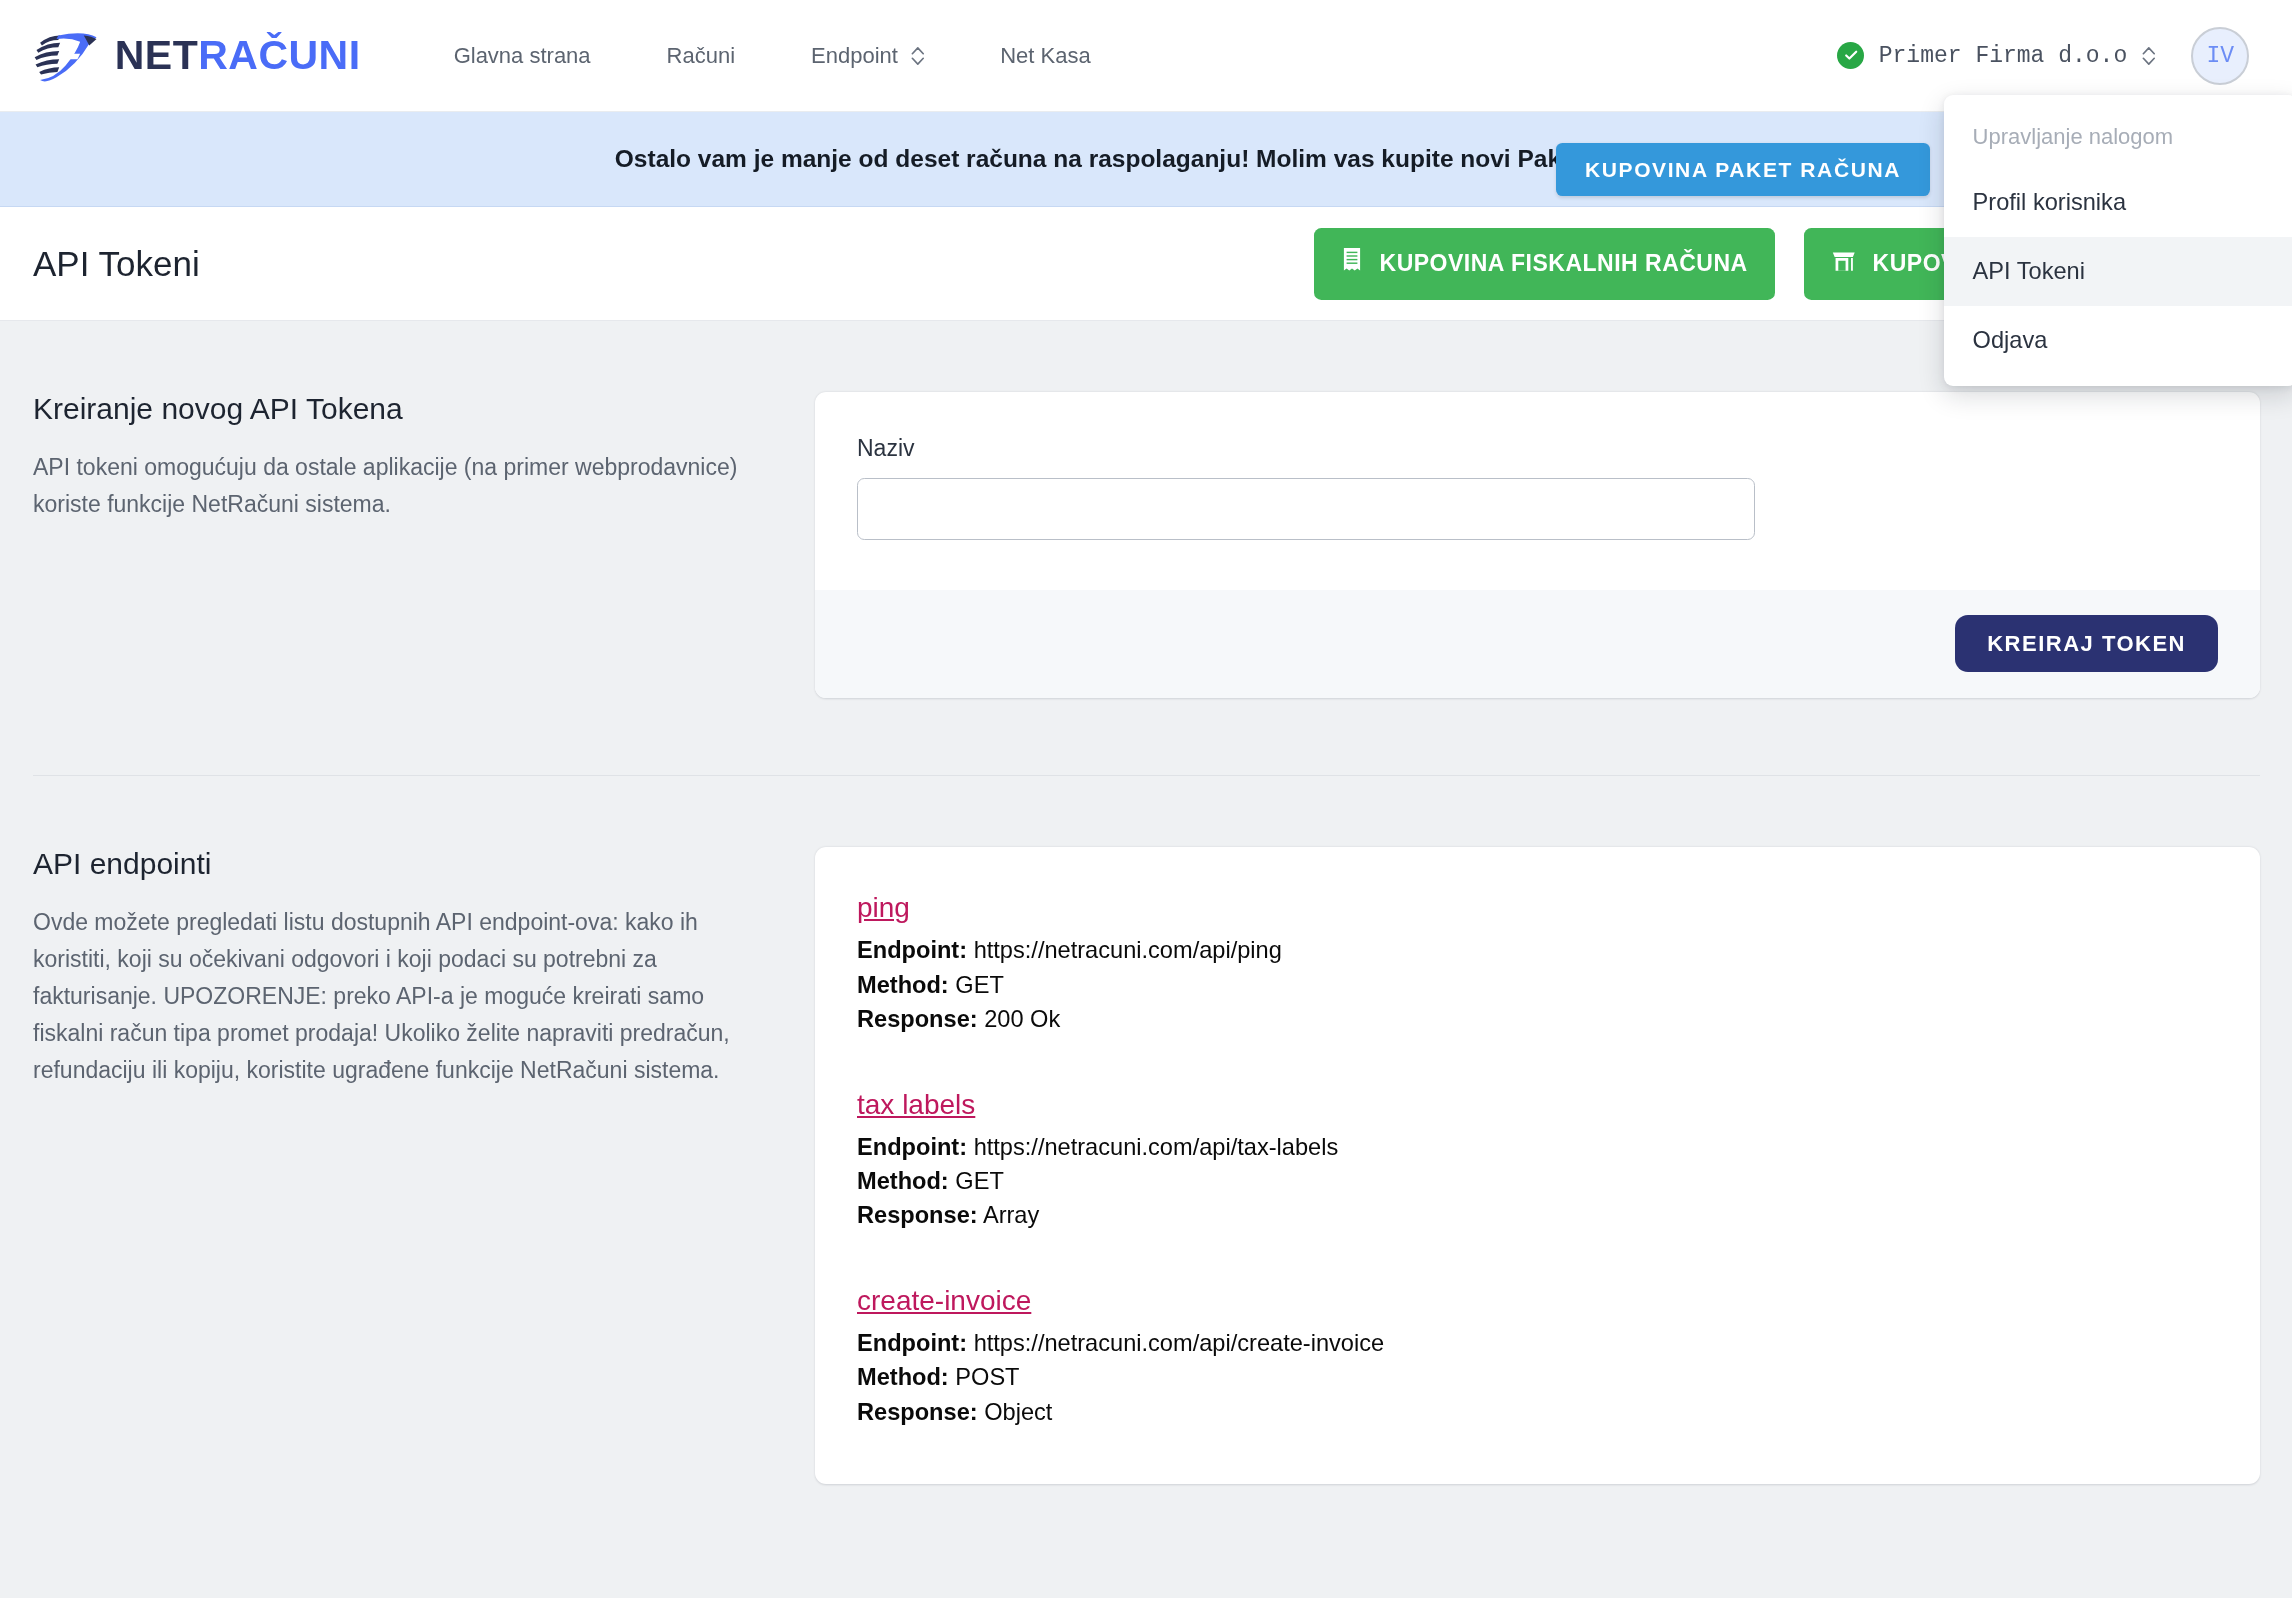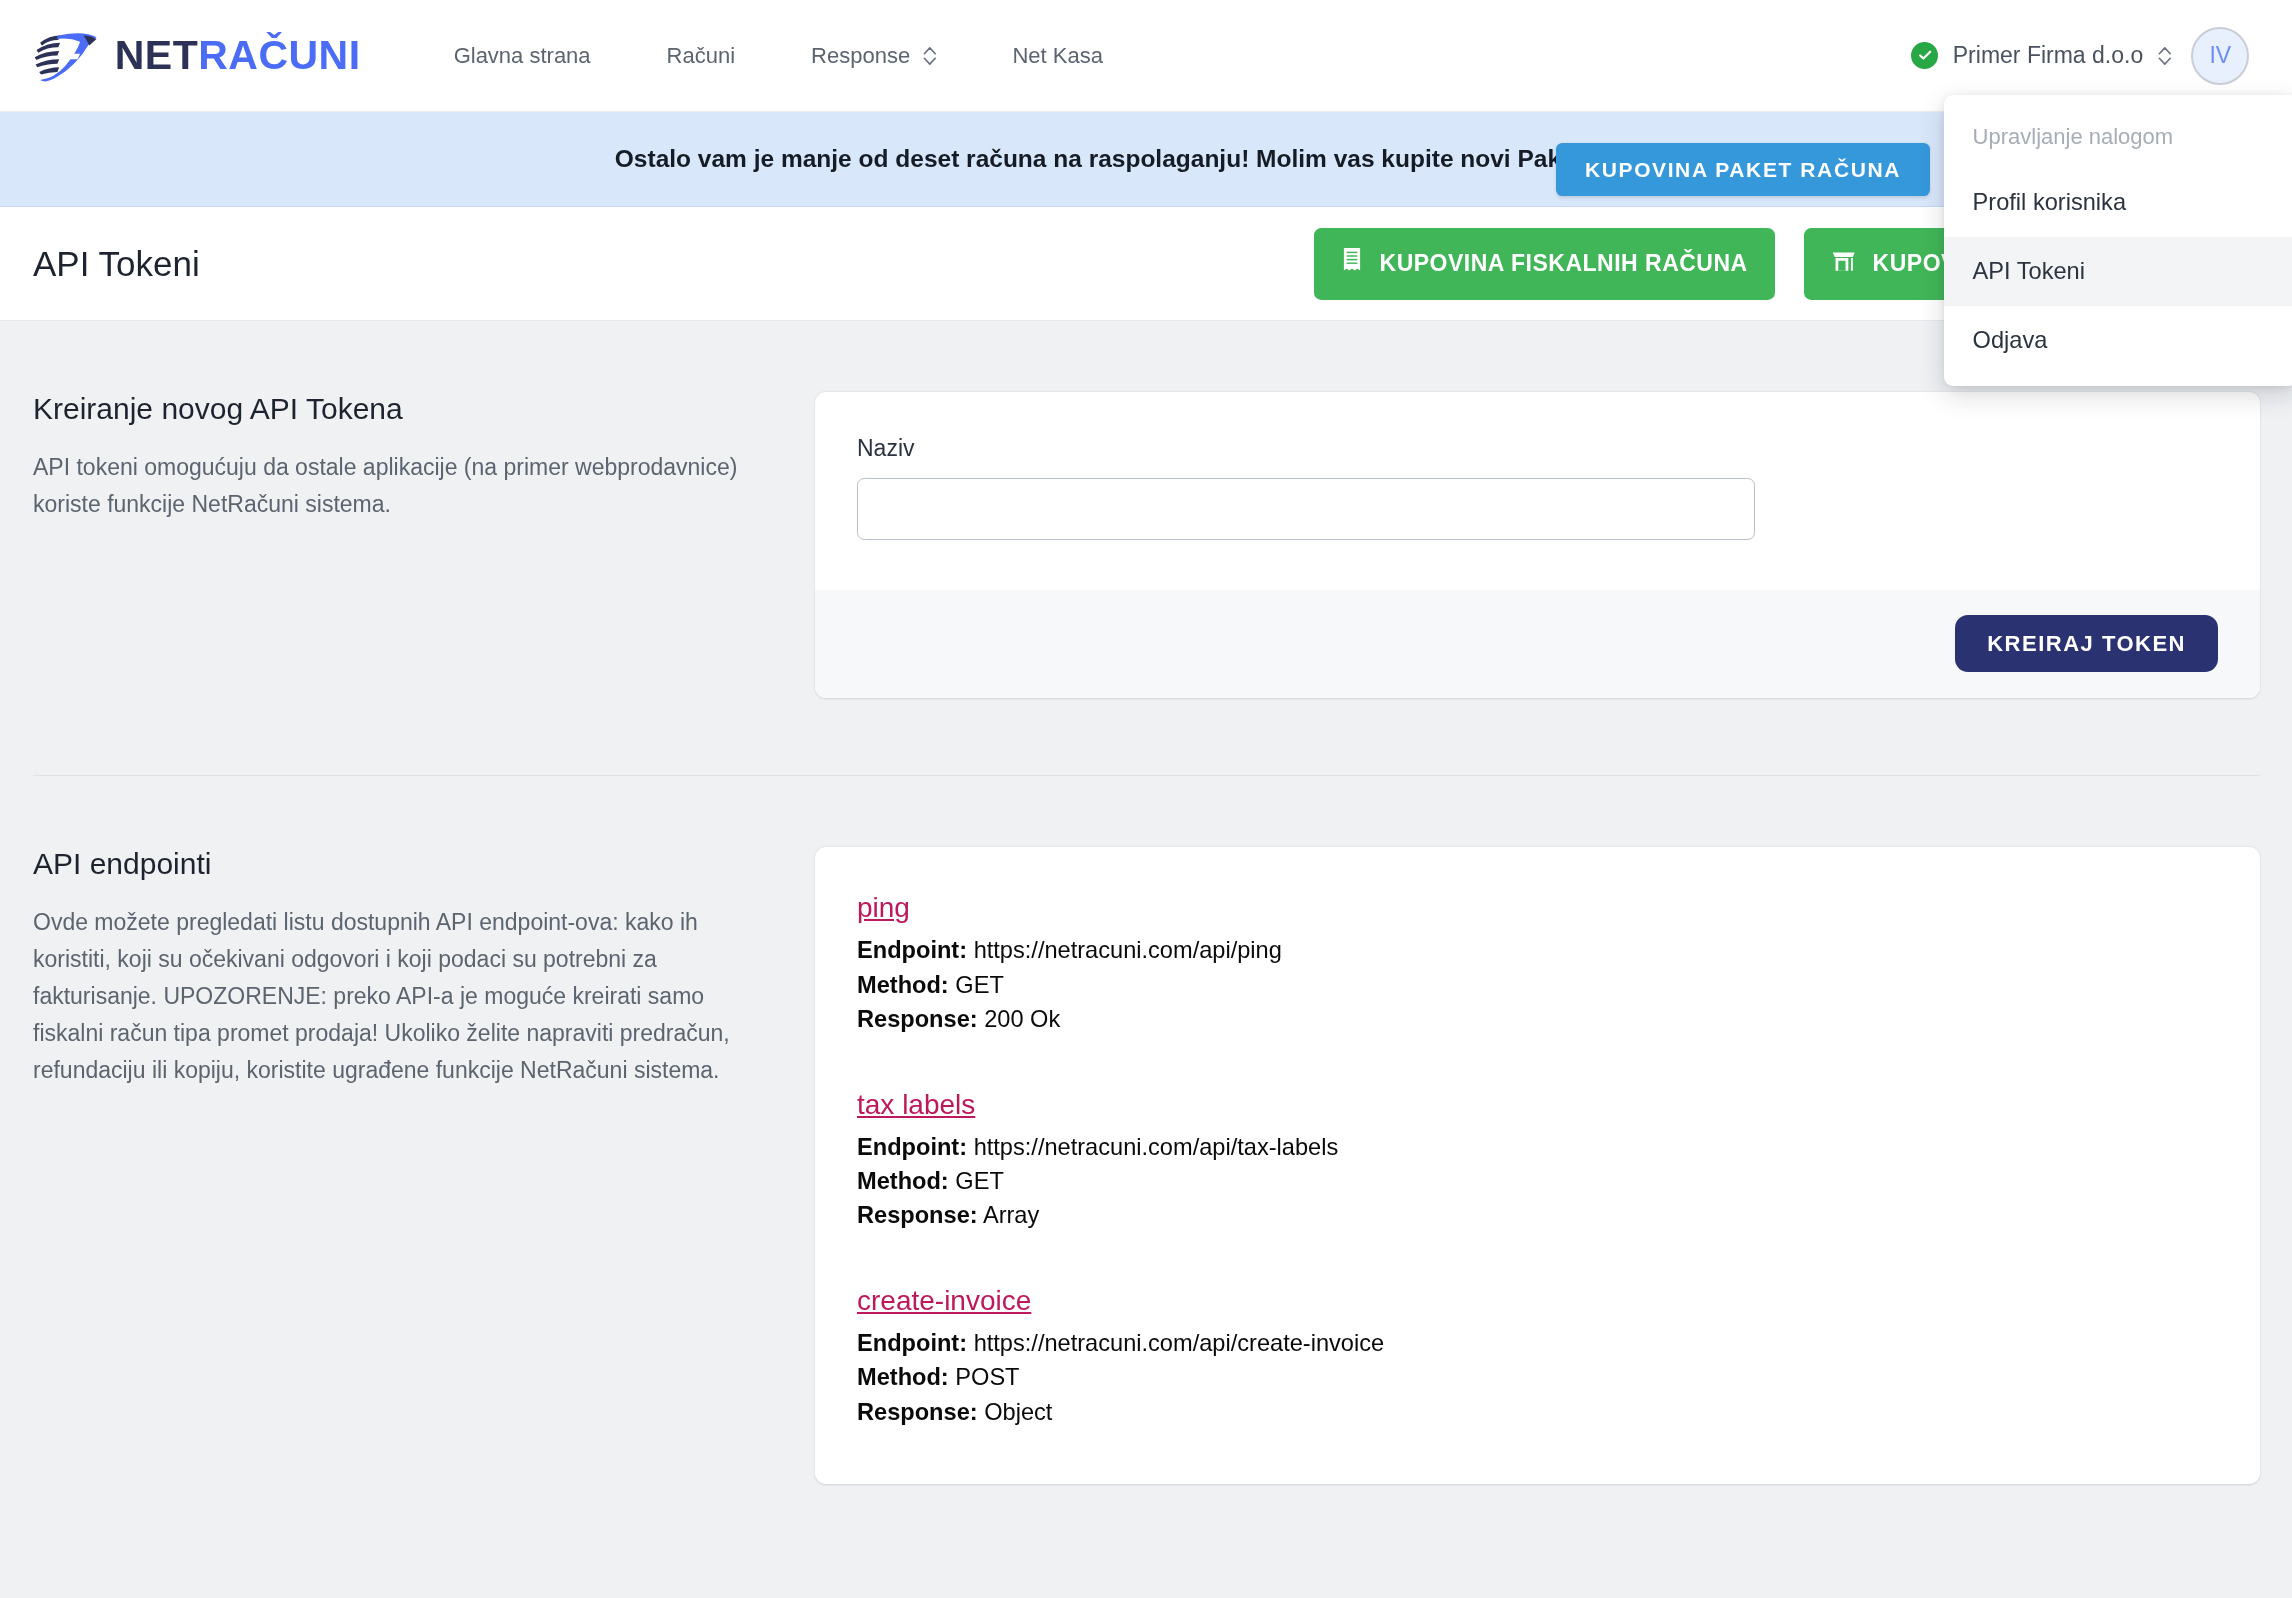--- a/index.html
+++ b/index.html
@@ -37,22 +37,23 @@
     display: flex; align-items: center; gap: 12.7px;
     cursor: pointer;
   }
   .updown {
     display: inline-flex; flex-direction: column; align-items: center;
     justify-content: center; gap: 2.7px; line-height: 0;
   }
   .updown svg { display: block; }
 
   .nav-right {
-    margin-left: auto; display: flex; align-items: center; gap: 20px;
+    margin-left: auto; display: flex; align-items: center; gap: 36px;
     padding-right: 12.7px;
+    font-family: Liberation Mono, monospace;
   }
   .company { display: flex; align-items: center; gap: 14.5px; cursor: pointer; }
   .check-badge {
     width: 27px; height: 27px; border-radius: 50%; background: #28a745;
     display: flex; align-items: center; justify-content: center; flex: 0 0 auto;
   }
   .company-name { font-size: 23px; color: #4a5260; white-space: nowrap; }
   .avatar {
     width: 58px; height: 58px; border-radius: 50%;
     background: #e8effd; border: 2.7px solid #c9ced6;
@@ -225,21 +226,21 @@
   </div>
 
   <nav class="nav-links">
     <span class="nav-link">
       <span>Glavna strana</span>
     </span>
     <span class="nav-link">
       <span>Računi</span>
     </span>
     <span class="nav-link">
-      <span>Response</span>
+      <span>Endpoint</span>
       <span class="updown">
         <svg width="13.6" height="20" viewBox="0 0 15 22">
           <path d="M1.5 8.5 L7.5 2 L13.5 8.5" fill="none" stroke="#6b7380" stroke-width="1.8" stroke-linecap="round" stroke-linejoin="round"></path>
           <path d="M1.5 13.5 L7.5 20 L13.5 13.5" fill="none" stroke="#6b7380" stroke-width="1.8" stroke-linecap="round" stroke-linejoin="round"></path>
         </svg>
       </span>
     </span>
     <span class="nav-link">
       <span>Net Kasa</span>
     </span>

